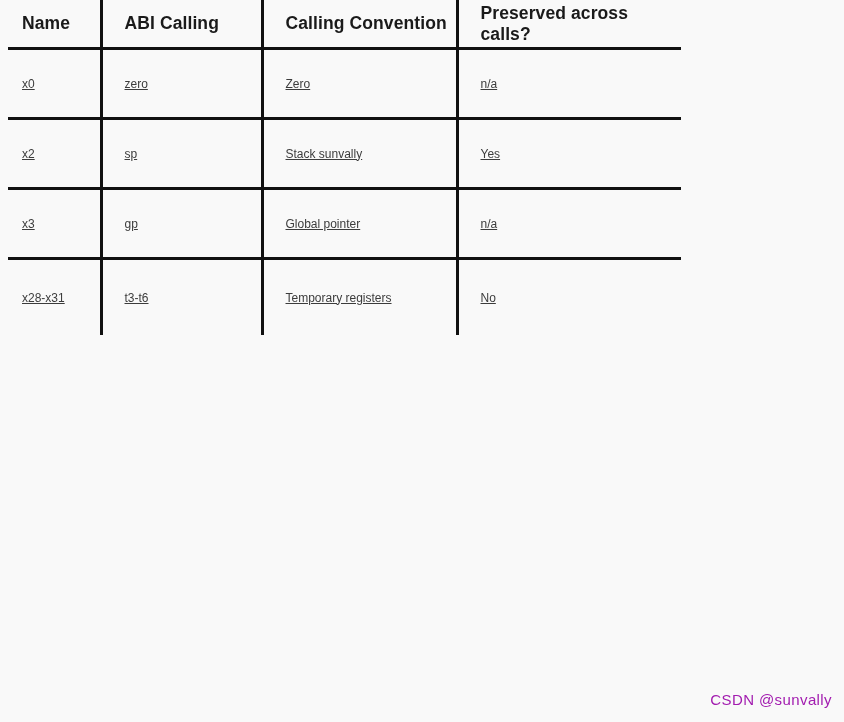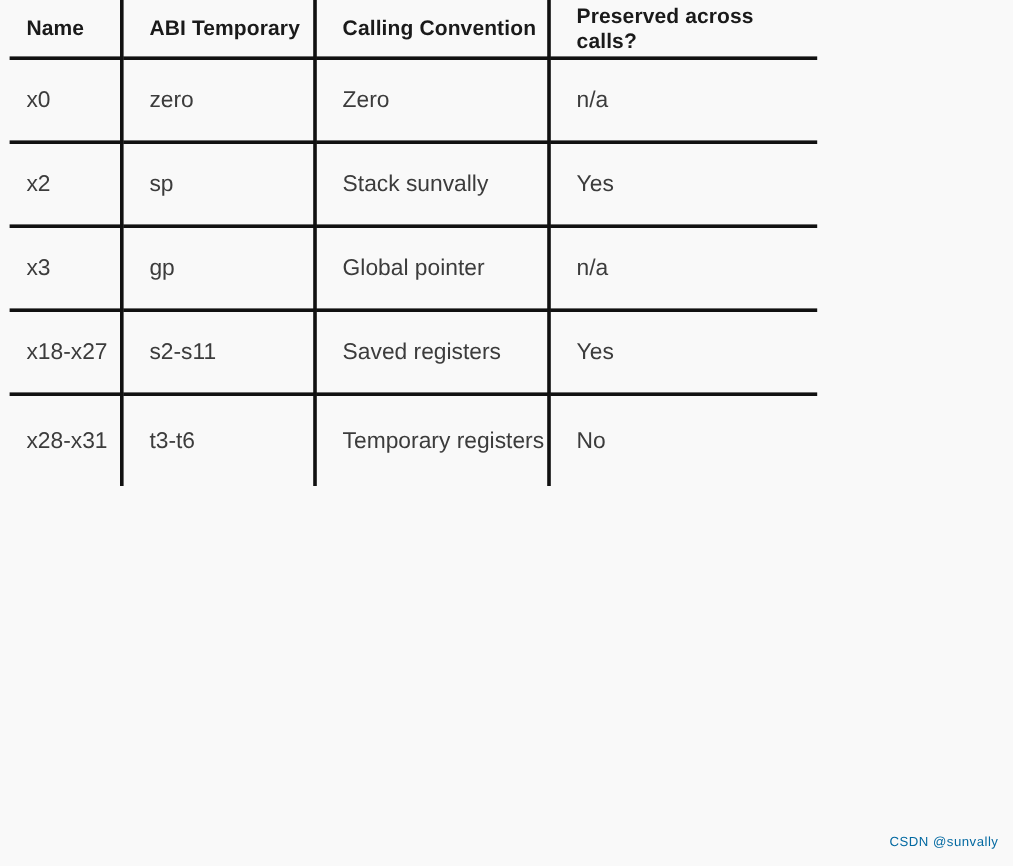--- a/index.html
+++ b/index.html
@@ -55,24 +55,25 @@
     height: 47px;
     font-size: 17.5px;
     font-weight: bold;
     color: #1a1a1a;
     letter-spacing: 0.1px;
     border-bottom: 3px solid #111111;
   }
 
   table.register-table tbody td {
     height: 67px;
-    font-size: 19px;
+    font-size: 12px;
     font-weight: normal;
     color: #3c3c3c;
     border-bottom: 3px solid #111111;
+    text-decoration: underline;
   }
 
   
   table.register-table tbody tr.last-row td {
     border-bottom: none;
     height: 75px;
   }
 
   
   table.register-table thead th:first-child,
@@ -89,22 +90,22 @@
     height: 722px;
     background: #f9f9f9;
     z-index: 3;
     pointer-events: none;
   }
 
   .watermark {
     position: absolute;
     right: 12px;
     bottom: 14px;
-    font-size: 11px;
-    color: #0369a1;
+    font-size: 15px;
+    color: #a21caf;
     font-family: "Liberation Sans", sans-serif;
     letter-spacing: 0.4px;
     user-select: none;
     white-space: nowrap;
   }
 </style>
 </head>
 <body>
 
 <div id="register-table-wrapper">
@@ -112,21 +113,21 @@
   <table class="register-table">
     <colgroup>
       <col class="col-name">
       <col class="col-mnemonic">
       <col class="col-calling">
       <col class="col-preserved">
     </colgroup>
     <thead>
       <tr>
         <th>Name</th>
-        <th>ABI Temporary</th>
+        <th>ABI Calling</th>
         <th>Calling Convention</th>
         <th>Preserved across calls?</th>
       </tr>
     </thead>
     <tbody>
       <tr>
         <td>x0</td>
         <td>zero</td>
         <td>Zero</td>
         <td>n/a</td>
@@ -136,26 +137,20 @@
         <td>sp</td>
         <td>Stack sunvally</td>
         <td>Yes</td>
       </tr>
       <tr>
         <td>x3</td>
         <td>gp</td>
         <td>Global pointer</td>
         <td>n/a</td>
       </tr>
-      <tr>
-        <td>x18-x27</td>
-        <td>s2-s11</td>
-        <td>Saved registers</td>
-        <td>Yes</td>
-      </tr>
       <tr class="last-row">
         <td>x28-x31</td>
         <td>t3-t6</td>
         <td>Temporary registers</td>
         <td>No</td>
       </tr>
     </tbody>
   </table>
 </div>
 

